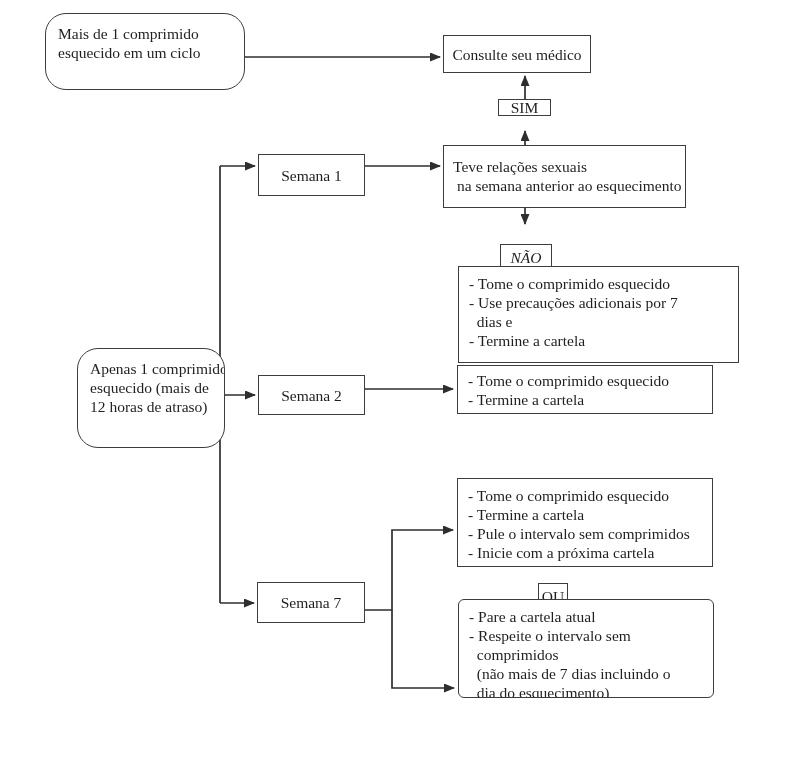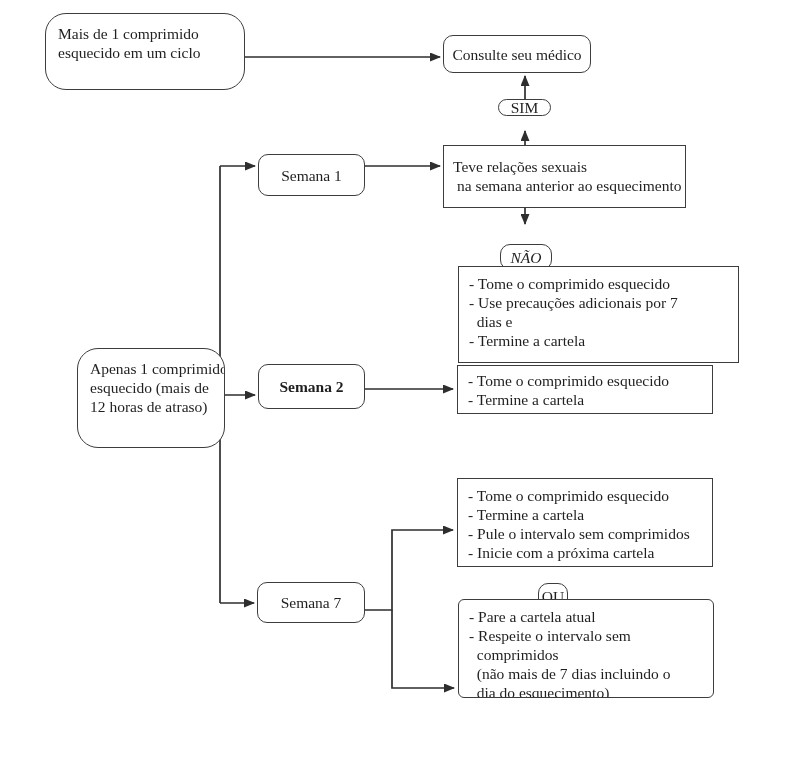--- a/index.html
+++ b/index.html
@@ -24,21 +24,20 @@
     border:1.6px solid var(--border);
     background:var(--bg);
     font-size:15.5px;
     line-height:19px;
     white-space:pre;
     overflow:hidden;
   }
   .node.center{
     display:flex;align-items:center;justify-content:center;
     text-align:center;
-    border-radius:10px;
   }
   .node.pad{padding:10px 6px 6px 12px;border-radius:21px;}
   .node.list{padding:7px 0 4px 10px;}
   line,polyline{stroke:var(--line);stroke-width:1.7;fill:none;}
 </style>
 </head>
 <body>
 
 <div id="canvas">
 
@@ -92,21 +91,21 @@
 
   <div class="node list" style="left:458px;top:266px;width:281px;height:97px;">- Tome o comprimido esquecido
 - Use precauções adicionais por 7
   dias e
 - Termine a cartela</div>
 
   <div class="node pad" style="left:45px;top:348px;width:148px;height:100px;margin-left:32px;">Apenas 1 comprimido
 esquecido (mais de
 12 horas de atraso)</div>
 
-  <div class="node center" style="left:258px;top:364px;width:107px;height:45px;font-weight:bold;">Semana 2</div>
+  <div class="node center" style="left:258px;top:375px;width:107px;height:40px;">Semana 2</div>
 
   <div class="node list" style="left:457px;top:365px;width:256px;height:49px;padding-top:5px;">- Tome o comprimido esquecido
 - Termine a cartela</div>
 
   <div class="node center" style="left:257px;top:582px;width:108px;height:41px;">Semana 7</div>
 
   <div class="node list" style="left:457px;top:478px;width:256px;height:89px;">- Tome o comprimido esquecido
 - Termine a cartela
 - Pule o intervalo sem comprimidos
 - Inicie com a próxima cartela</div>

